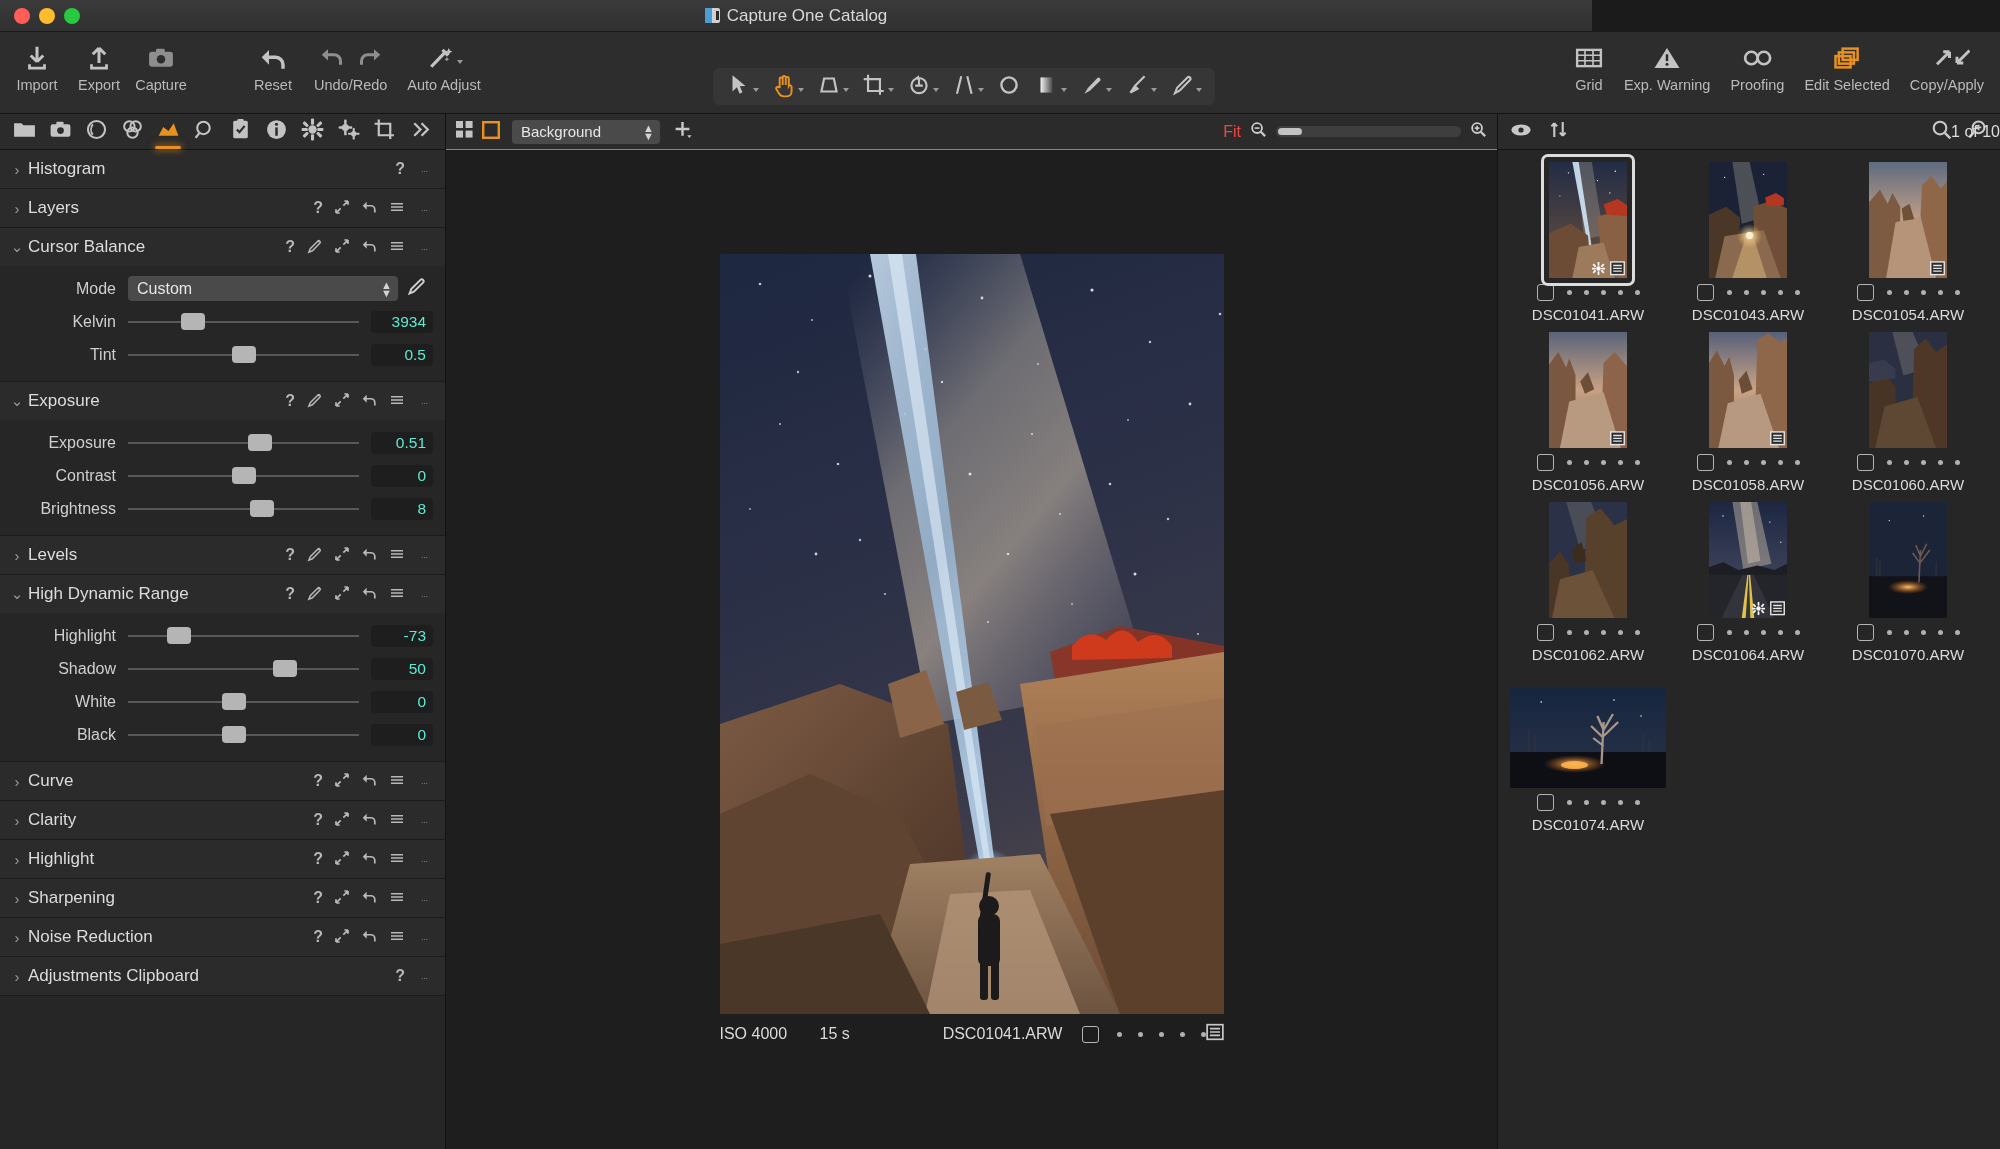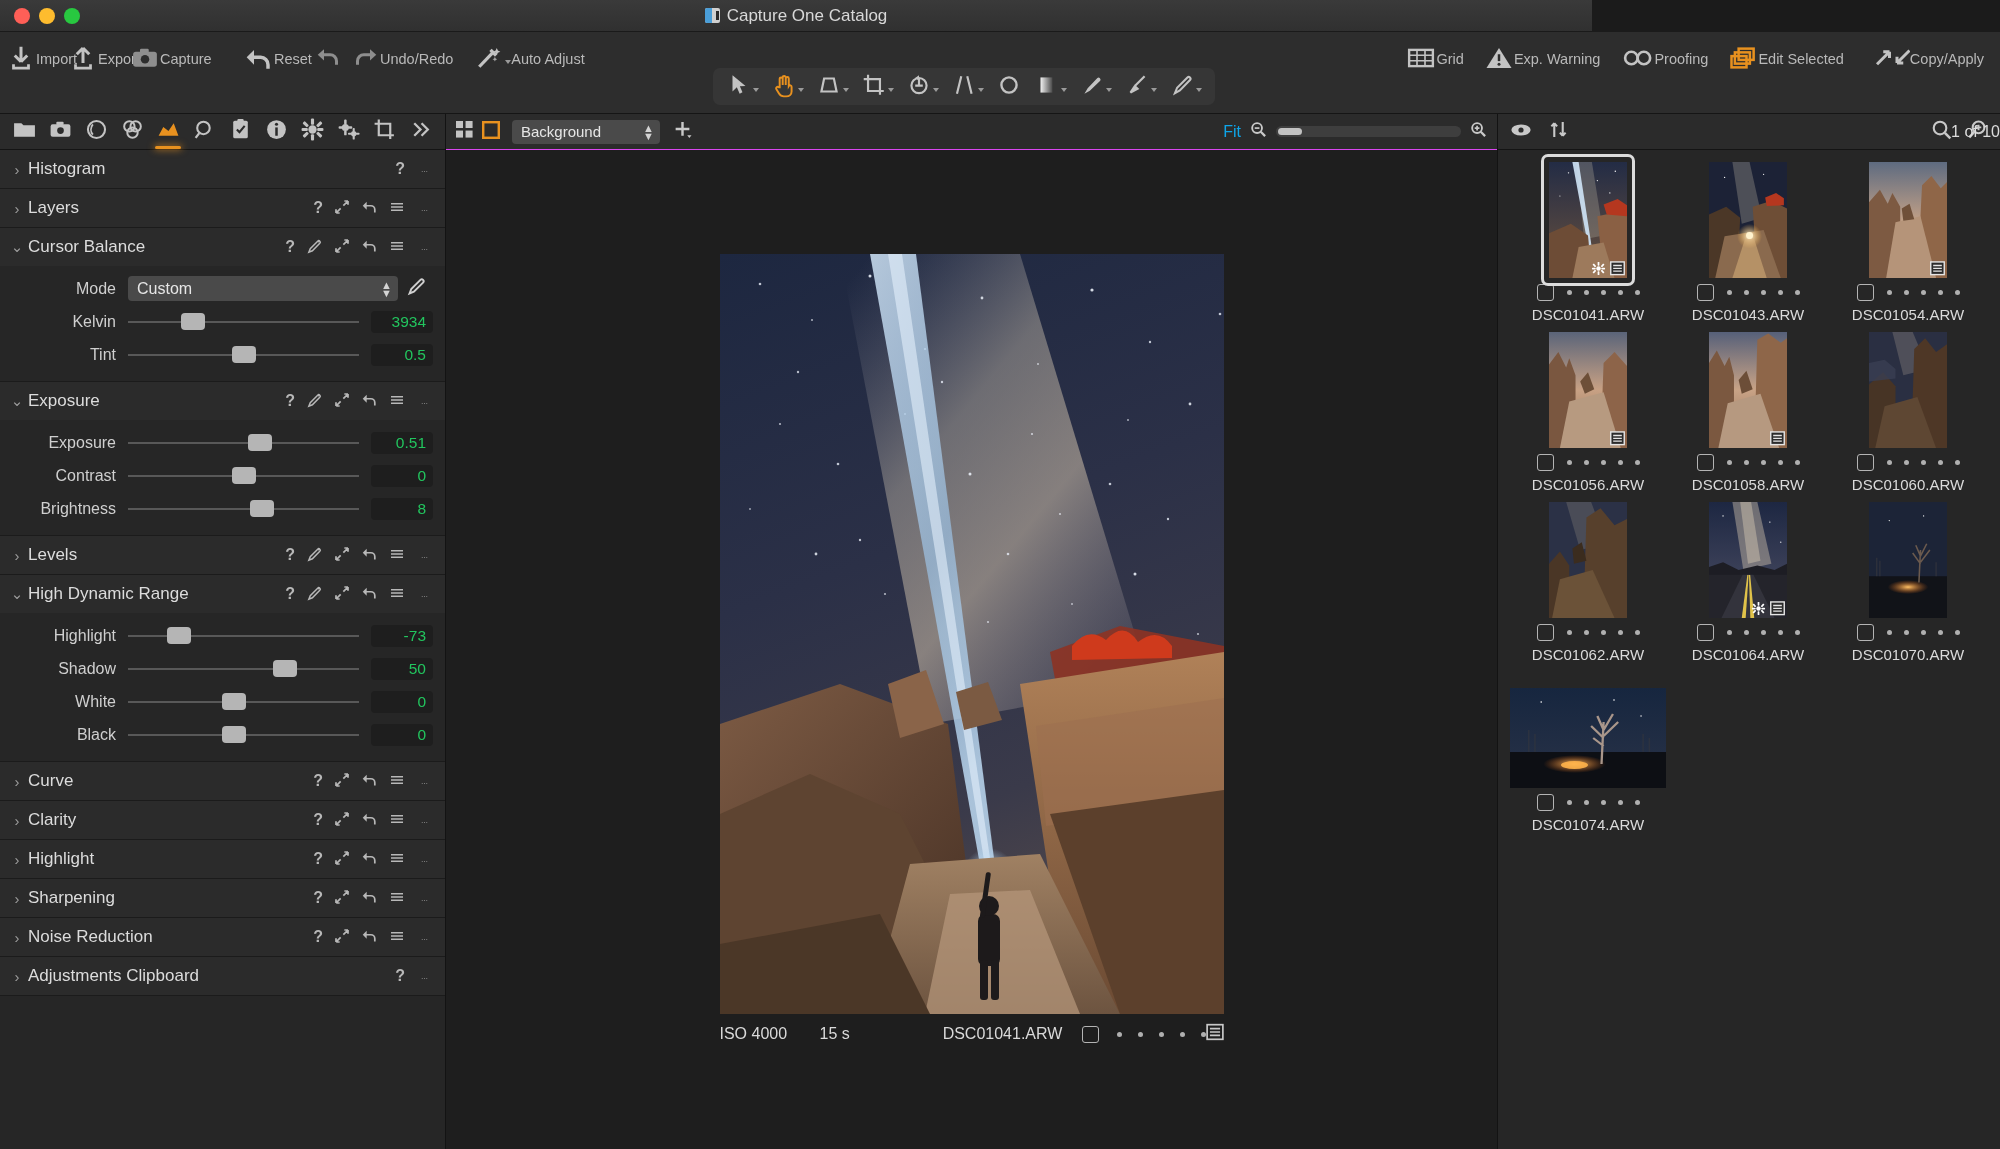--- a/index.html
+++ b/index.html
@@ -17,21 +17,21 @@
                color:#d8d8d8; display:flex; align-items:center; justify-content:center; gap:7px; }
   .app-ico{ width:15px;height:15px;display:inline-block; background:#d0d0d0;
             position:relative; border-radius:2px; }
   .app-ico:before{content:"";position:absolute;left:0;top:0;width:7px;height:15px;background:#4a9ed8;border-radius:2px 0 0 2px;}
   .app-ico:after{content:"";position:absolute;right:1px;top:3px;width:3px;height:9px;background:#2a2a2a;}
 
   
   .toolbar{ position:absolute; left:0; top:32px; width:2000px; height:82px;
             background:#2d2d2d; border-bottom:1px solid #151515; }
   .tb-group{ position:absolute; display:flex; align-items:flex-start; height:100%; }
-  .tb-btn{ width:62px; display:flex; flex-direction:row; align-items:center;
+  .tb-btn{ width:62px; display:flex; flex-direction:column; align-items:center;
            padding-top:8px; cursor:default; }
   .tb-btn .gl{ height:36px; display:flex; align-items:center; justify-content:center; }
   .tb-btn .lbl{ font-size:14.5px; color:#b9b9b9; margin-top:1px; white-space:nowrap; }
   .tb-btn.wide{ width:auto; padding:8px 10px 0; }
 
   .cursor-tools{ position:absolute; left:713px; top:36px; }
   .ct-bar{ background:#363636; border-radius:7px; height:37px; display:flex;
            align-items:center; padding:0 8px; gap:2px; }
   .ct-item{ display:flex; align-items:center; gap:1px; padding:2px 5px; border-radius:4px;}
   .ct-label{ text-align:center; font-size:14.5px; color:#b5b5b5; margin-top:7px; }
@@ -59,21 +59,21 @@
   .tool-body{ background:#262626; padding:6px 0 10px; }
 
   .row{ display:flex; align-items:center; height:33px; padding:0 12px 0 0; }
   .row-lbl{ width:128px; text-align:right; font-size:16px; color:#cfcfcf; padding-right:12px;}
   .slider{ flex:1; position:relative; height:26px; display:flex; align-items:center; }
   .track{ position:absolute; left:0; right:0; height:2px; background:#585858; }
   .knob{ position:absolute; width:24px;height:17px;background:#b5b5b5;border-radius:4px;
          transform:translateX(-50%); }
   .valbox{ width:62px; height:22px; background:#1e1e1e; border-radius:4px; margin-left:12px;
            display:flex; align-items:center; justify-content:flex-end; padding-right:7px;
-           font-size:15.5px; color:#22c55e; }
+           font-size:15.5px; color:#5eead4; }
   .select{ flex:1; height:25px; background:#4a4a4a; border-radius:4px; display:flex;
            align-items:center; padding:0 6px 0 9px; font-size:16px; color:#e6e6e6;
            margin-right:8px; }
   .stepper{ margin-left:auto; font-size:11px; line-height:8px; color:#d4d4d4; text-align:center;}
 
   
   .viewer{ position:absolute; left:446px; top:114px; right:503px; bottom:0; background:#1e1e1e; }
   .viewbar{ height:36px; background:#2b2b2b; border-bottom:1px solid #d946ef;
             display:flex; align-items:center; padding:0 10px; }
   .bg-sel{ width:148px;height:24px;background:#4a4a4a;border-radius:4px;display:flex;
@@ -829,21 +829,21 @@
       <span class="stepper">▲<br>▼</span>
     </div>
     <span class="ico" style="margin-left:13px;">
       <svg width="19" height="19" viewBox="0 0 18 18">
           <path d="M9 2 V15 M2.5 8.5 H15.5" stroke="#c9c9c9" stroke-width="2.3" fill="none"></path>
           <path d="M13.5 14.5 l2 2.6 2-2.6z" fill="#c9c9c9"></path>
         </svg>
     </span>
 
     <div class="zoomarea">
-      <span style="font-size:16px;color:#0ea5e9;">Fit</span>
+      <span style="font-size:16px;color:#ef4444;">Fit</span>
       <span class="ico">
         <svg width="17" height="17" viewBox="0 0 18 18">
             <circle cx="7.5" cy="7.5" r="5.2" fill="none" stroke="#c9c9c9" stroke-width="2"></circle>
             <path d="M5 7.5 H10" stroke="#c9c9c9" stroke-width="1.8"></path>
             <path d="M11.4 11.4 L16 16" stroke="#c9c9c9" stroke-width="2.4"></path>
           </svg>
       </span>
       <div class="zbar">
           <div class="zfill" style="width: 23.53px;"></div>
         </div>

